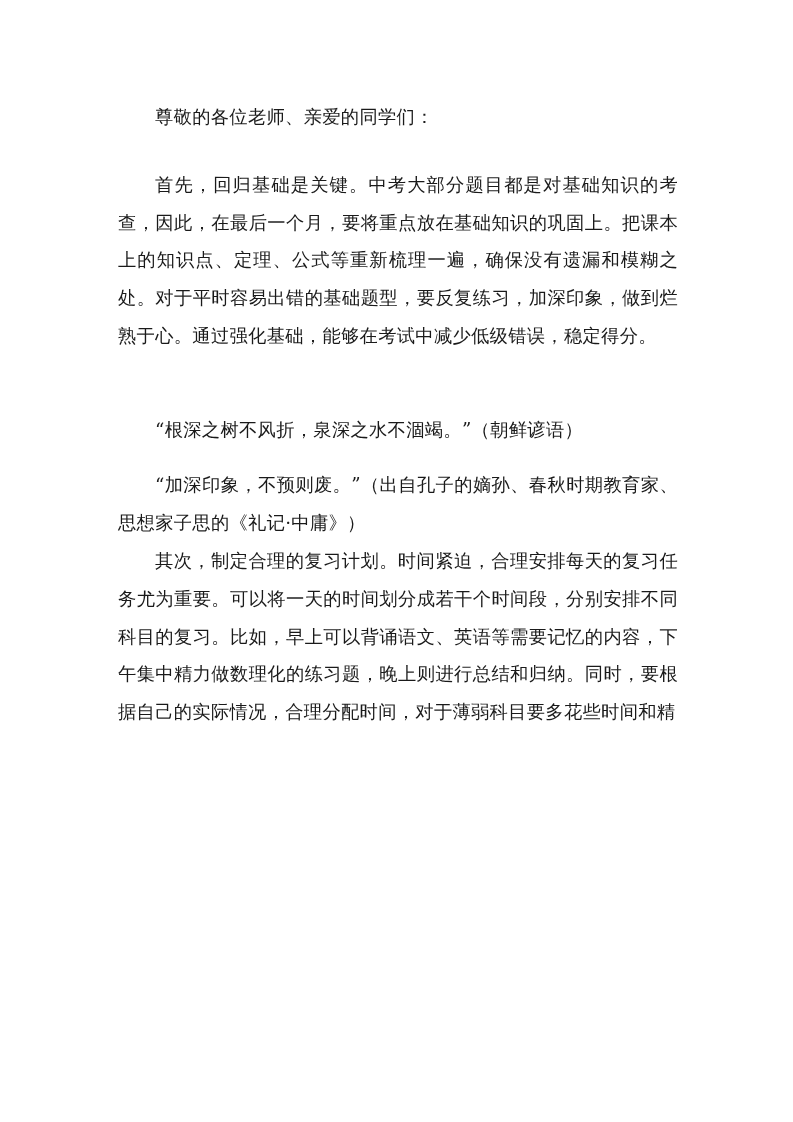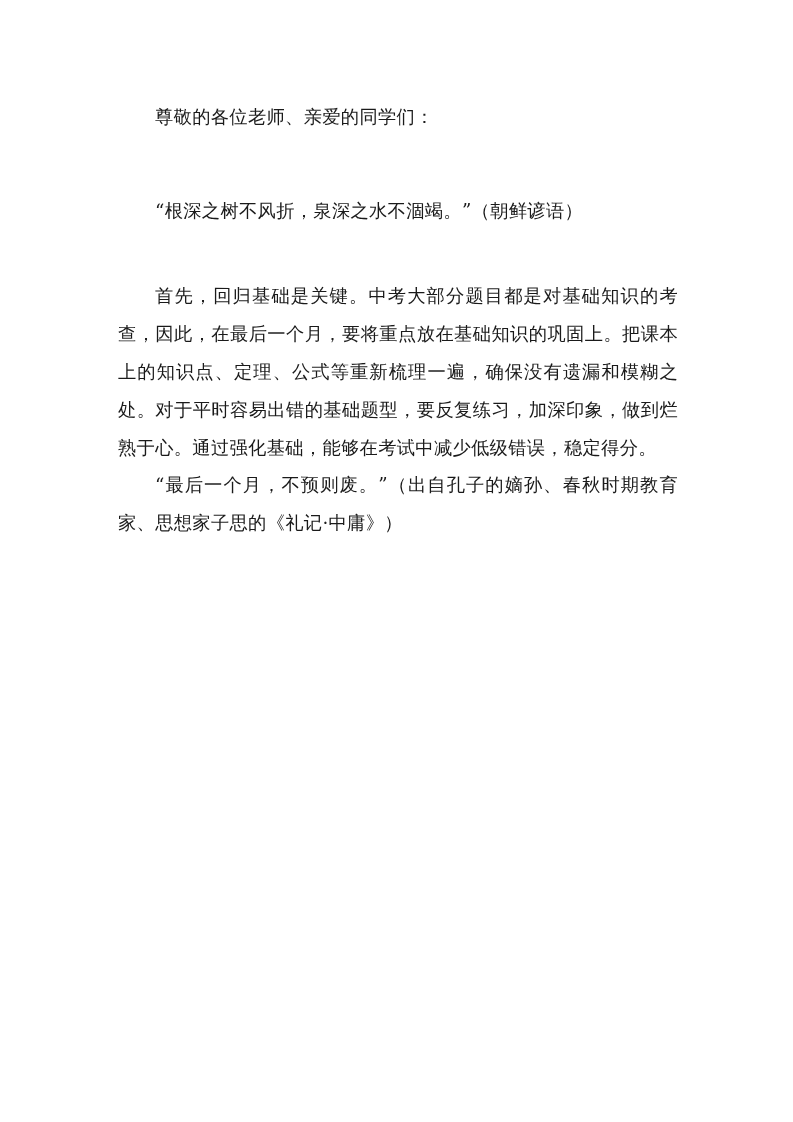--- a/index.html
+++ b/index.html
@@ -18,17 +18,18 @@
   .gap-quote-before { margin-top: 37.8px; }
   .quote { padding-top: 18px; padding-bottom: 18px; }
   .gap-after-quote { margin-top: 30px; }
 </style>
 </head>
 <body>
 
 <div class="page">
   <div class="content">
     <p class="indent">尊敬的各位老师、亲爱的同学们：</p>
+    <p class="indent gap-after-quote">首先，回归基础是关键。中考大部分题目都是对基础知识的考查，因此，在最后一个月，要将重点放在基础知识的巩固上。把课本上的知识点、定理、公式等重新梳理一遍，确保没有遗漏和模糊之处。对于平时容易出错的基础题型，要反复练习，加深印象，做到烂熟于心。通过强化基础，能够在考试中减少低级错误，稳定得分。</p>
     <p class="indent gap-quote-before quote">“根深之树不风折，泉深之水不涸竭。”（朝鲜谚语）</p>
-    <p class="indent gap-after-quote">首先，回归基础是关键。中考大部分题目都是对基础知识的考查，因此，在最后一个月，要将重点放在基础知识的巩固上。把课本上的知识点、定理、公式等重新梳理一遍，确保没有遗漏和模糊之处。对于平时容易出错的基础题型，要反复练习，加深印象，做到烂熟于心。通过强化基础，能够在考试中减少低级错误，稳定得分。</p>
-    <p class="indent">“最后一个月，不预则废。”（出自孔子的嫡孙、春秋时期教育家、思想家子思的《礼记·中庸》）</p>
+    <p class="indent">“加深印象，不预则废。”（出自孔子的嫡孙、春秋时期教育家、思想家子思的《礼记·中庸》）</p>
+    <p class="indent">其次，制定合理的复习计划。时间紧迫，合理安排每天的复习任务尤为重要。可以将一天的时间划分成若干个时间段，分别安排不同科目的复习。比如，早上可以背诵语文、英语等需要记忆的内容，下午集中精力做数理化的练习题，晚上则进行总结和归纳。同时，要根据自己的实际情况，合理分配时间，对于薄弱科目要多花些时间和精</p>
   </div>
 </div>
 
 </body></html>

